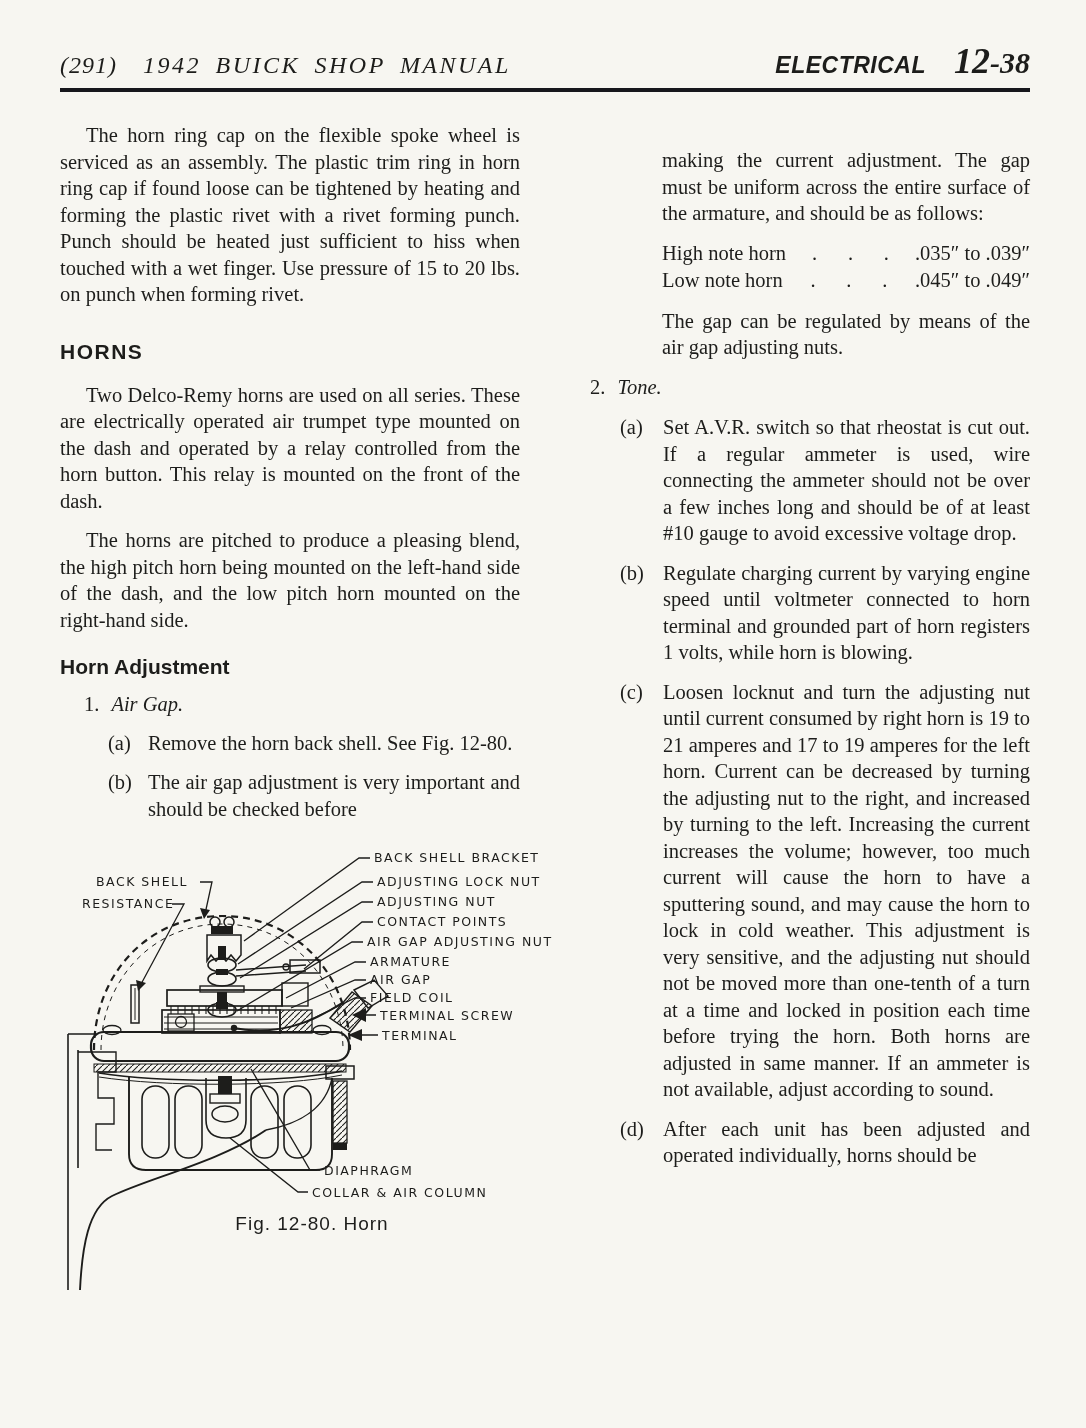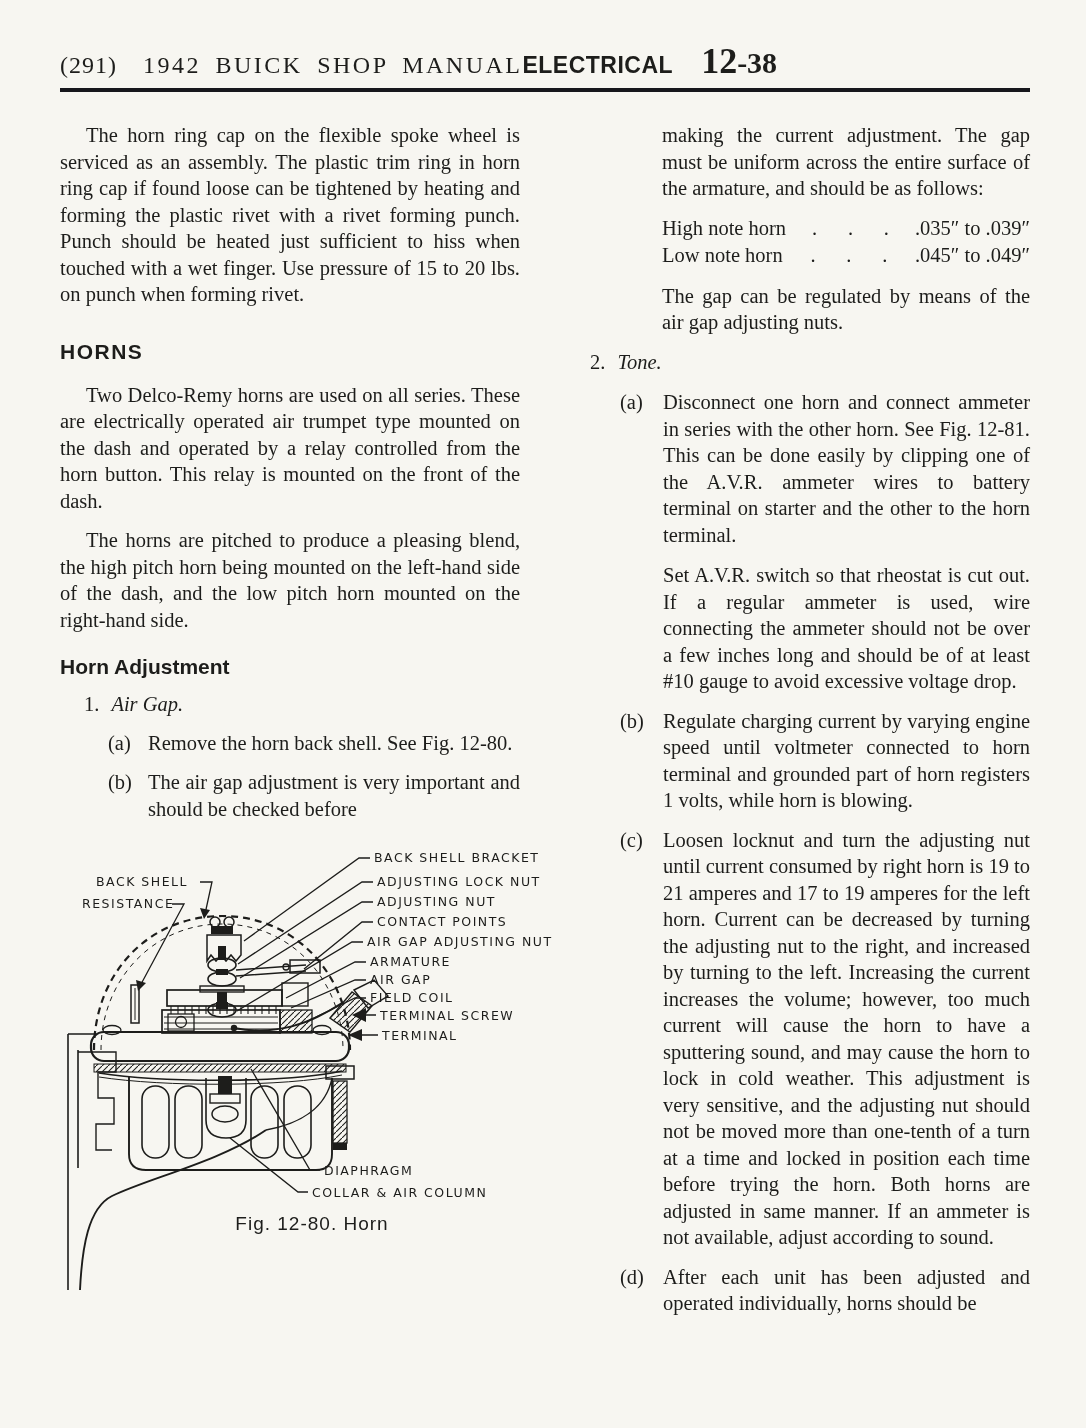--- a/index.html
+++ b/index.html
@@ -3,34 +3,34 @@
 <meta charset="utf-8">
 <style>
   html,body{margin:0;padding:0;background:#e9e8e4;}
   .page{
     position:relative;box-sizing:border-box;width:1086px;height:1428px;
     margin:0 auto;background:#f7f6f1;color:#1d1d1b;
     font-family:"Liberation Serif","DejaVu Serif",serif;
     padding:40px 56px 0 60px;overflow:hidden;
   }
   
-  .hdr{display:flex;justify-content:flex-start;align-items:baseline;}
+  .hdr{display:flex;justify-content:space-between;align-items:baseline;font-style:italic;}
   .hdr-left{display:flex;align-items:baseline;gap:26px;}
   .page-ref{font-size:24px;letter-spacing:1px;}
   .manual-title{font-size:24px;letter-spacing:2.5px;word-spacing:6px;}
   .hdr-right{display:flex;align-items:baseline;gap:28px;}
   .section-label{font-family:"Liberation Sans","DejaVu Sans",sans-serif;font-weight:bold;font-size:23px;letter-spacing:.5px;}
   .pagenum{font-weight:bold;}
   .pagenum .major{font-size:36px;}
   .pagenum .minor{font-size:30px;}
   .rule{border:0;border-top:4px solid #17171c;margin:6px 0 0 0;}
   
   .columns{display:flex;margin-top:30px;}
   .col-left{width:460px;margin-right:70px;flex:none;}
-  .col-right{width:440px;flex:none;}
+  .col-right{width:440px;flex:none;margin-top:25px;}
   p.body{font-size:20.5px;line-height:26.5px;text-align:justify;margin:0 0 13px 0;}
   p.indent{text-indent:26px;}
   .horns-h{font-family:"Liberation Sans","DejaVu Sans",sans-serif;font-weight:bold;font-size:21px;letter-spacing:1.5px;margin:32px 0 18px 0;}
   .adj-h{font-family:"Liberation Sans","DejaVu Sans",sans-serif;font-weight:bold;font-size:21px;margin:22px 0 12px 0;}
   .num-line{display:flex;gap:12px;font-size:20.5px;line-height:26.5px;margin:0 0 12px 24px;}
   .ital{font-style:italic;}
   .sub-item{display:flex;margin:0 0 13px 48px;}
   .sub-item .marker{flex:none;width:40px;font-size:20.5px;line-height:26.5px;}
   .sub-item p.body{flex:1;margin:0;}
   
@@ -237,21 +237,20 @@
       </div>
 
       <div class="r-num-line">
         <span>2.</span>
         <span class="ital">Tone.</span>
       </div>
 
       <div class="r-item">
         <span class="marker">(a)</span>
         <div class="itembody">
-          <p class="body">Disconnect one horn and connect ammeter in series with the other horn. See Fig. 12-81. This can be done easily by clipping one of the A.V.R. ammeter wires to battery terminal on starter and the other to the horn terminal.</p>
           <p class="body">Set A.V.R. switch so that rheostat is cut out.  If a regular ammeter is used, wire connecting the ammeter should not be over a few inches long and should be of at least #10 gauge to avoid excessive voltage drop.</p>
         </div>
       </div>
 
       <div class="r-item">
         <span class="marker">(b)</span>
         <div class="itembody">
           <p class="body">Regulate charging current by varying engine speed until voltmeter connected to horn terminal and grounded part of horn registers 1 volts, while horn is blowing.</p>
         </div>
       </div>

